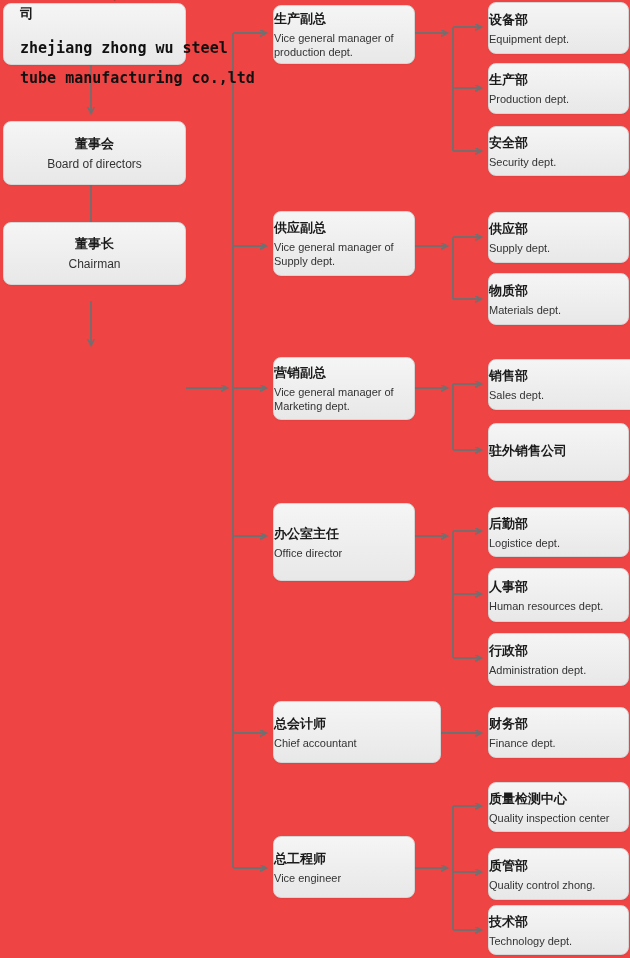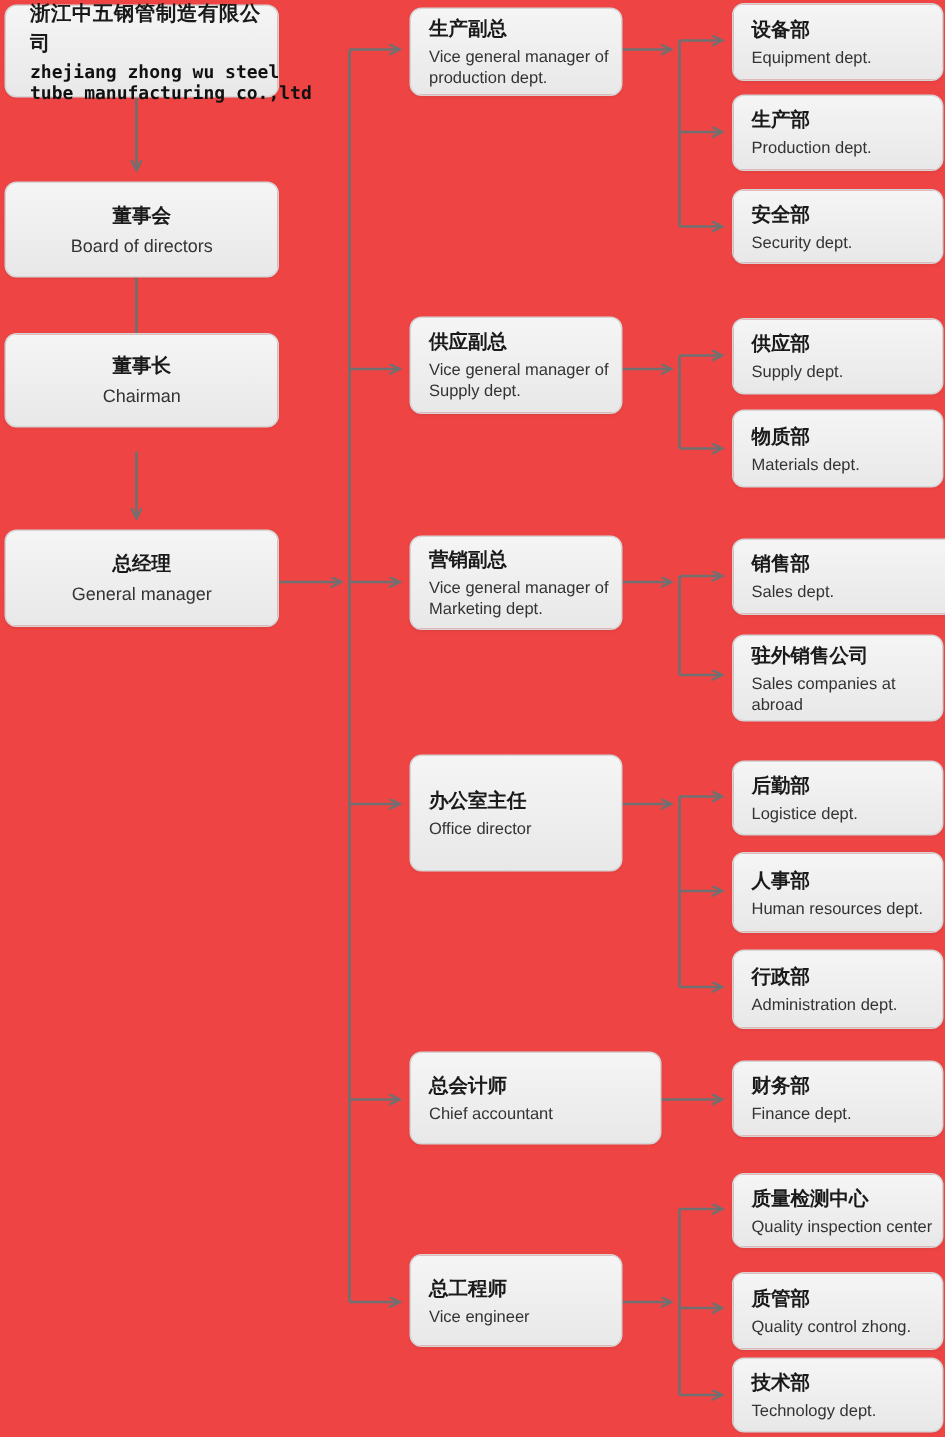--- a/index.html
+++ b/index.html
@@ -7,34 +7,34 @@
        font-family:"Liberation Sans","DejaVu Sans",sans-serif;}
   #stage{position:absolute;left:0;top:0;width:630px;height:958px;background:#ef4444;}
   #wires{position:absolute;left:0;top:0;width:630px;height:958px;}
 
   .node{position:absolute;box-sizing:border-box;
         border:1px solid #d5d5d5;border-radius:8px;
         background:linear-gradient(#f5f5f5,#e8e8e8);
         display:flex;flex-direction:column;justify-content:center;
         box-shadow:0 1px 2px rgba(0,0,0,0.05);}
   .left-box{align-items:center;text-align:center;justify-content:center;}
-  .side-box{align-items:flex-start;text-align:left;padding-left:12px;padding-right:3px;}
+  .side-box{align-items:flex-start;text-align:left;padding-right:3px;}
 
   .zh{font-weight:bold;font-size:13px;line-height:18px;color:#1a1a1a;margin-bottom:3px;}
   .en{font-size:11px;line-height:14px;color:#333333;}
   .left-box .en{font-size:12px;line-height:16px;}
   .right-col .en{white-space:nowrap;}
   .right-col .en.en-wrap{white-space:normal;max-width:116px;}
 
   .company{padding-left:16px;align-items:flex-start;text-align:left;}
   .company .zh{font-family:"DejaVu Serif","Liberation Serif",serif;
                font-size:13.5px;line-height:20px;margin-bottom:2px;letter-spacing:0.5px;}
   .company .en-mono{font-family:"DejaVu Sans Mono","Liberation Mono",monospace;
-                    font-weight:bold;font-size:12px;line-height:14.5px;color:#111111;
-                    white-space:nowrap;}
+                    font-weight:bold;font-size:15px;line-height:14.5px;color:#111111;
+                    white-space:nowrap;margin-top:16px;}
 </style>
 </head>
 <body>
 
 <div id="stage">
 
   <svg id="wires" viewBox="0 0 630 958" xmlns="http://www.w3.org/2000/svg">
     <defs>
       <marker id="arrow" markerWidth="10" markerHeight="10" refX="6.5" refY="3.5" orient="auto" markerUnits="userSpaceOnUse">
         <path d="M0,0 L7,3.5 L0,7" fill="none" stroke="#707070" stroke-width="1.6"></path>
@@ -105,24 +105,20 @@
   <div class="node left-box" style="left:3px;top:121px;width:183px;height:64px">
     <div class="zh">董事会</div>
     <div class="en">Board of directors</div>
   </div>
 
   <div class="node left-box" style="left:3px;top:222px;width:183px;height:63px">
     <div class="zh">董事长</div>
     <div class="en">Chairman</div>
   </div>
 
-  <div class="node left-box" style="left:3px;top:353px;width:183px;height:65px">
-    <div class="zh">总经理</div>
-    <div class="en">General manager</div>
-  </div>
 
   <div class="node side-box" style="left:273px;top:5px;width:142px;height:59px">
     <div class="zh">生产副总</div>
     <div class="en">Vice general manager of production dept.</div>
   </div>
 
   <div class="node side-box" style="left:273px;top:211px;width:142px;height:65px">
     <div class="zh">供应副总</div>
     <div class="en">Vice general manager of Supply dept.</div>
   </div>
@@ -172,21 +168,20 @@
     <div class="en">Materials dept.</div>
   </div>
 
   <div class="node side-box right-col" style="left:488px;top:359px;width:167px;height:51px">
     <div class="zh">销售部</div>
     <div class="en">Sales dept.</div>
   </div>
 
   <div class="node side-box right-col" style="left:488px;top:423px;width:141px;height:58px">
     <div class="zh">驻外销售公司</div>
-    <div class="en en-wrap">Sales companies at abroad</div>
   </div>
 
   <div class="node side-box right-col" style="left:488px;top:507px;width:141px;height:50px">
     <div class="zh">后勤部</div>
     <div class="en">Logistice dept.</div>
   </div>
 
   <div class="node side-box right-col" style="left:488px;top:568px;width:141px;height:54px">
     <div class="zh">人事部</div>
     <div class="en">Human resources dept.</div>

